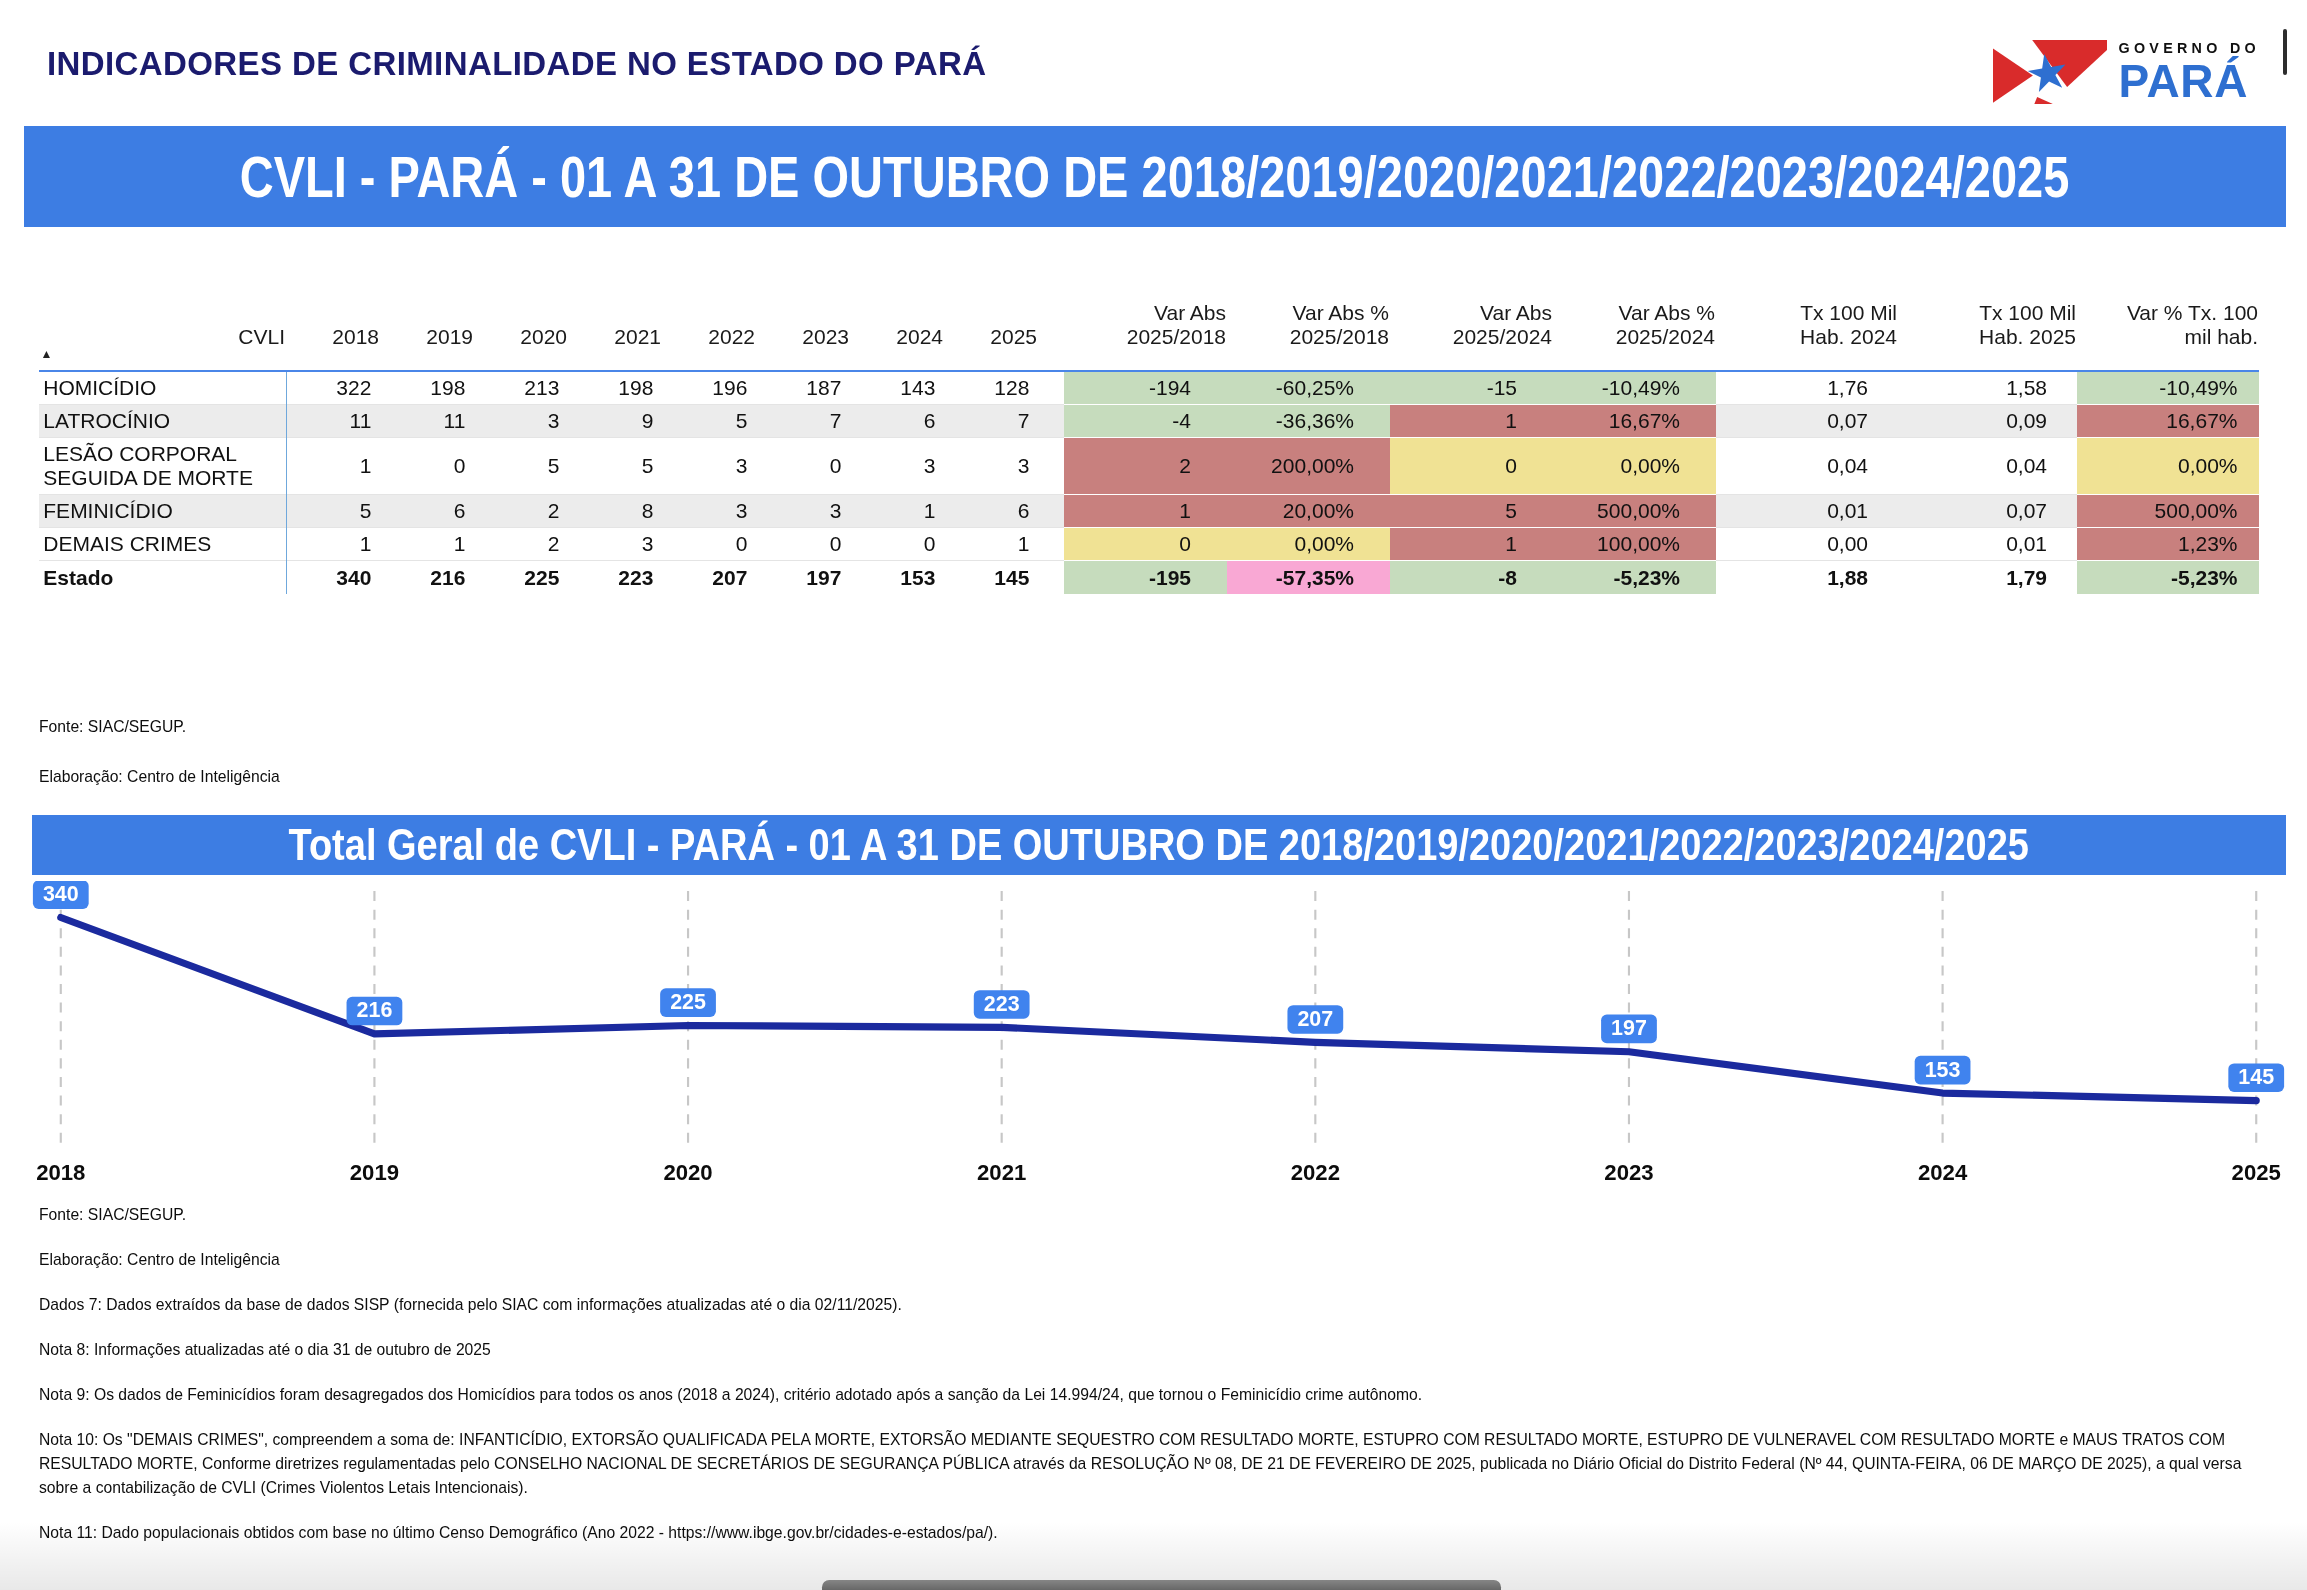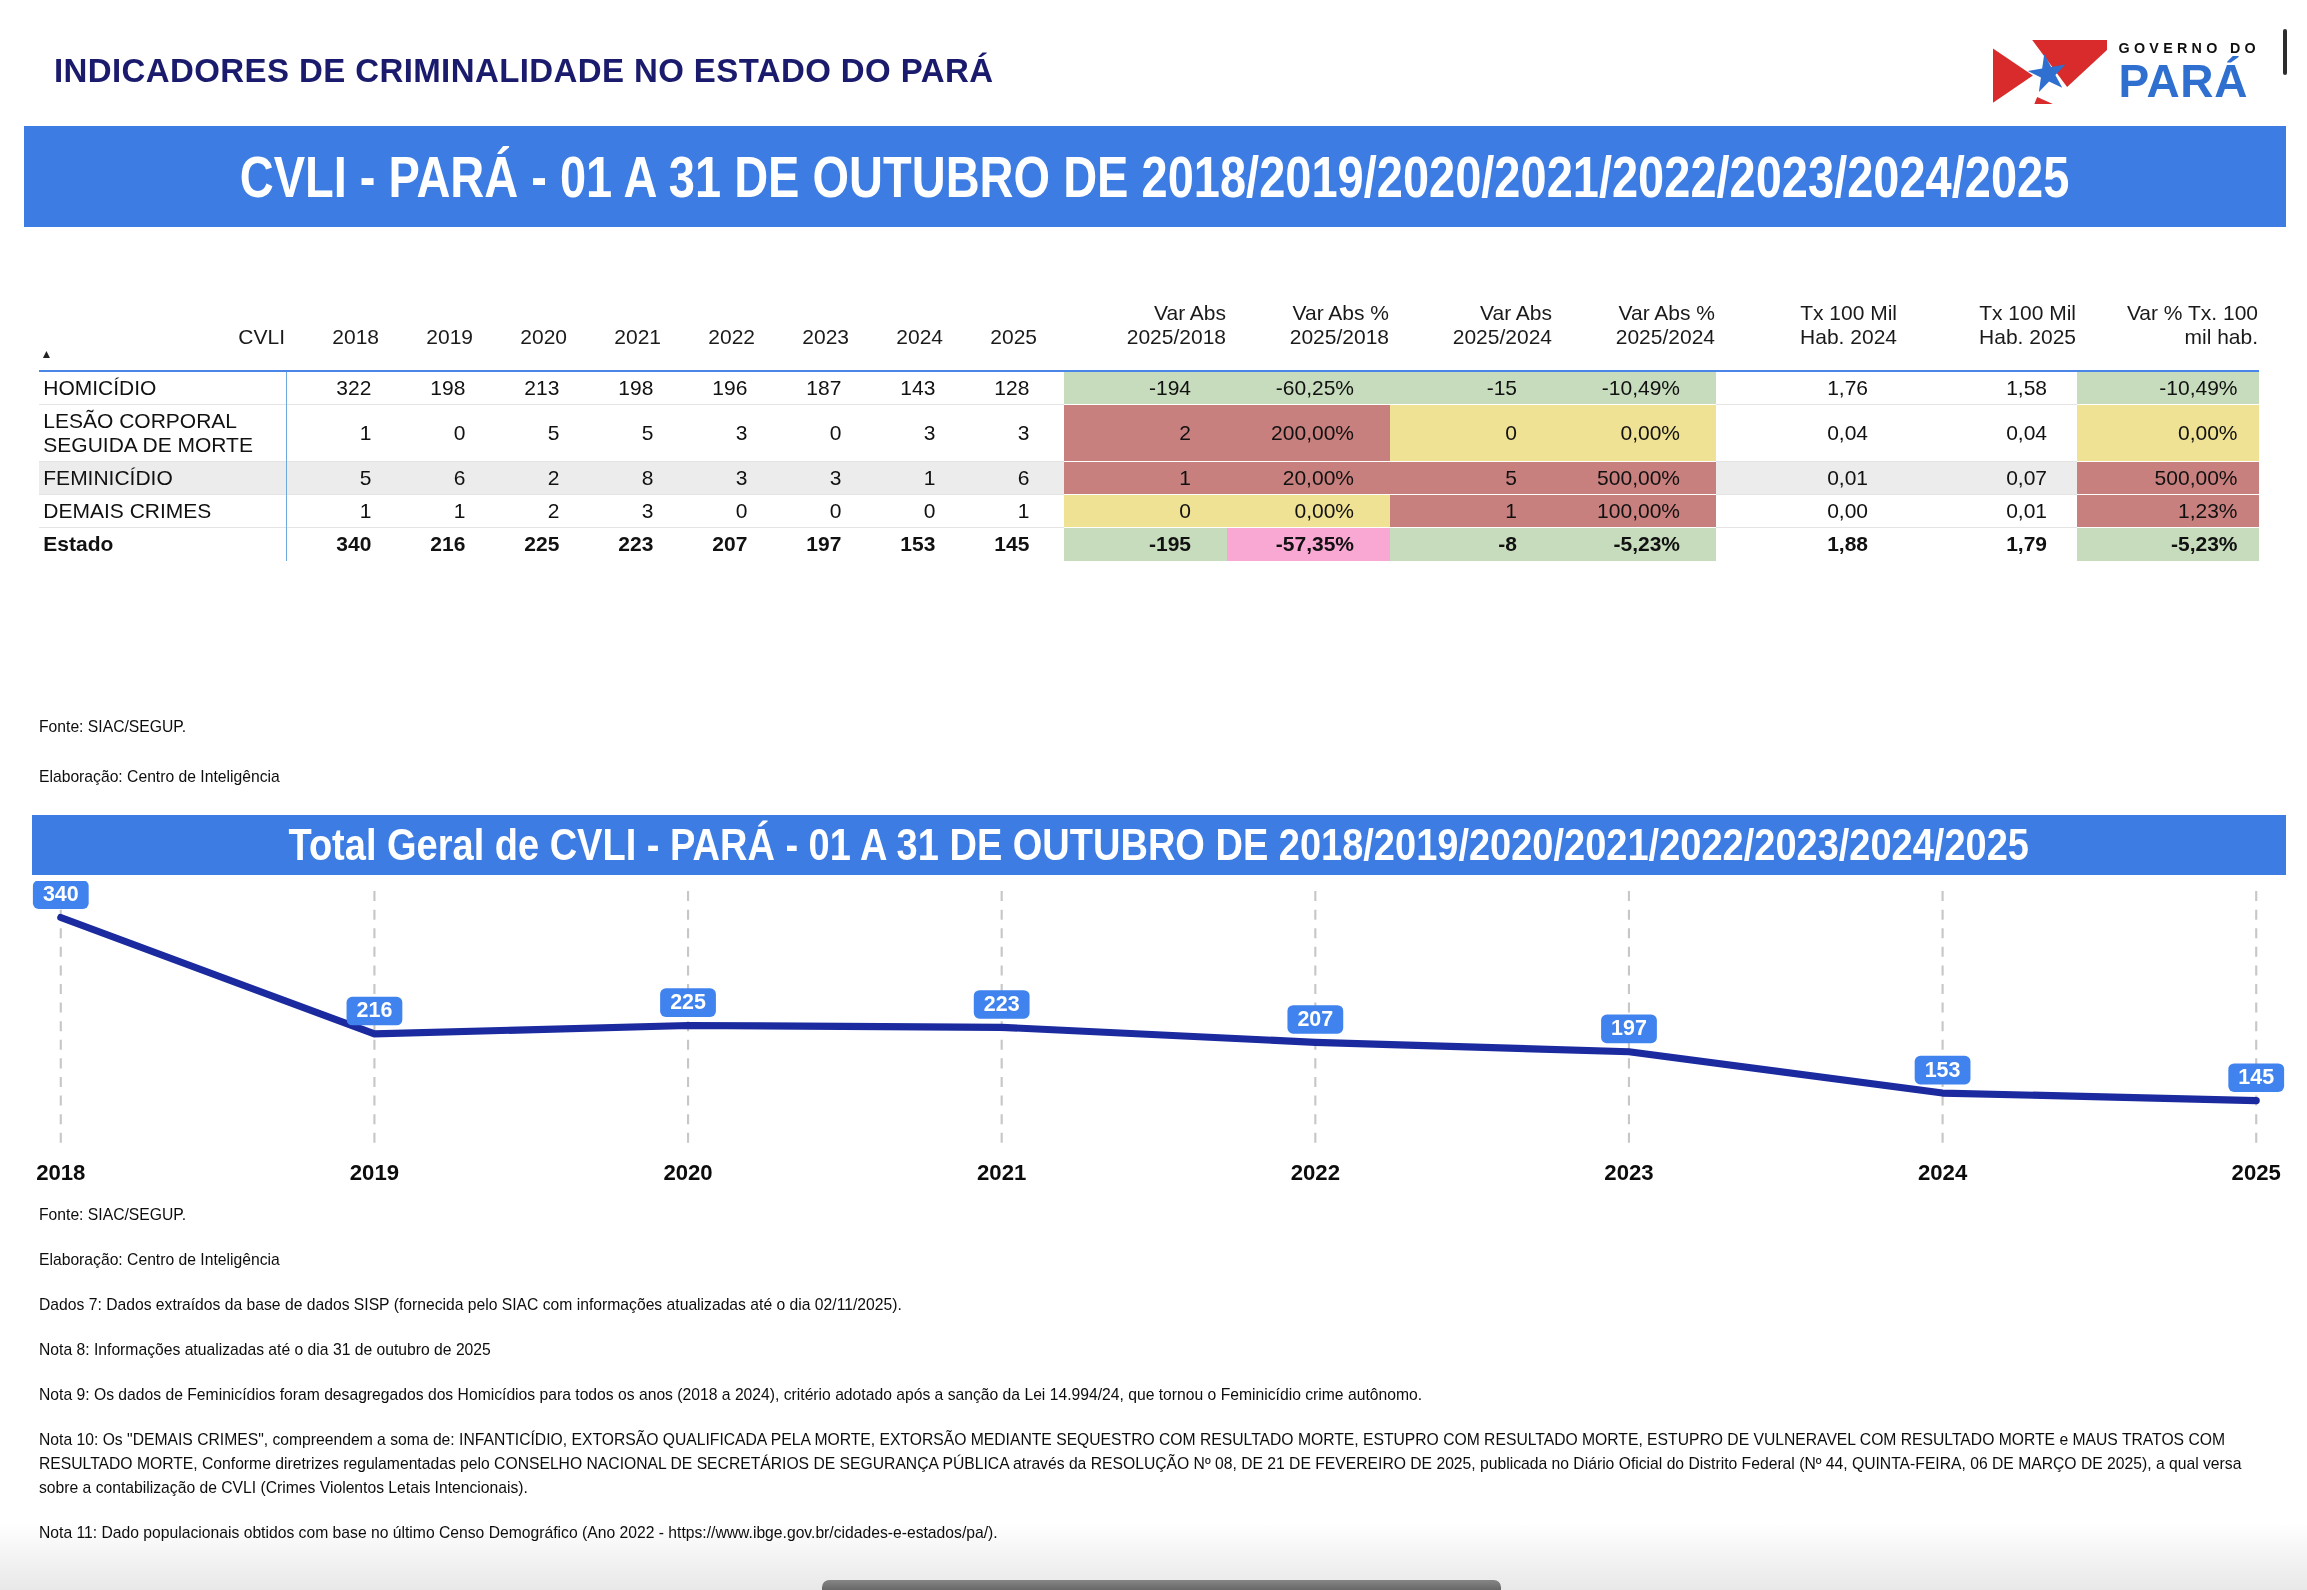--- a/index.html
+++ b/index.html
@@ -3,21 +3,21 @@
 <meta charset="utf-8">
 <title>Indicadores de Criminalidade no Estado do Pará</title>
 <style>
   html,body{margin:0;padding:0}
   body{
     width:2307px;height:1590px;position:relative;overflow:hidden;
     background:#ffffff;font-family:"Liberation Sans",sans-serif;color:#111;
   }
   
   .page-title{
-    position:absolute;left:39px;top:37px;margin:15px;
+    position:absolute;left:39px;top:37px;margin:8px;
     font-size:33px;font-weight:bold;color:#1b1b6e;letter-spacing:0.4px;white-space:nowrap;
   }
   .logo{position:absolute;top:39px;right:47px;display:flex;align-items:center;gap:11.4px}
   .logo-flag{width:114px;height:66px}
   .logo-text{display:flex;flex-direction:column;align-items:flex-start;line-height:1}
   .logo-top{font-size:14.3px;font-weight:bold;letter-spacing:4.3px;color:#101010;margin-bottom:5px;white-space:nowrap}
   .logo-bottom{font-size:46px;font-weight:bold;color:#2e6fd0;letter-spacing:0.7px;line-height:.95}
   .scroll-thumb{position:absolute;right:20px;top:29px;width:3.6px;height:46px;background:#2d2d2d;border-radius:2.1px}
 
   
@@ -171,20 +171,39 @@
         <td class="num year-cell plain">143</td>
         <td class="num year-cell plain">128</td>
         <td class="plain"></td>
         <td class="num var-cell colored" style="background: rgb(198, 220, 189);">-194</td>
         <td class="num var-cell colored" style="background: rgb(198, 220, 189);">-60,25%</td>
         <td class="num var-cell colored" style="background: rgb(198, 220, 189);">-15</td>
         <td class="num var-cell colored" style="background: rgb(198, 220, 189);">-10,49%</td>
         <td class="num tx-cell plain">1,76</td>
         <td class="num tx-cell plain">1,58</td>
         <td class="num txvar-cell colored" style="background: rgb(198, 220, 189);">-10,49%</td>
+      </tr>
+      <tr class="stripe">
+        <td class="label plain">LATROCÍNIO</td>
+        <td class="num year-cell plain">11</td>
+        <td class="num year-cell plain">11</td>
+        <td class="num year-cell plain">3</td>
+        <td class="num year-cell plain">9</td>
+        <td class="num year-cell plain">5</td>
+        <td class="num year-cell plain">7</td>
+        <td class="num year-cell plain">6</td>
+        <td class="num year-cell plain">7</td>
+        <td class="plain"></td>
+        <td class="num var-cell colored" style="background: rgb(198, 220, 189);">-4</td>
+        <td class="num var-cell colored" style="background: rgb(198, 220, 189);">-36,36%</td>
+        <td class="num var-cell colored" style="background: rgb(200, 128, 126);">1</td>
+        <td class="num var-cell colored" style="background: rgb(200, 128, 126);">16,67%</td>
+        <td class="num tx-cell plain">0,07</td>
+        <td class="num tx-cell plain">0,09</td>
+        <td class="num txvar-cell colored" style="background: rgb(200, 128, 126);">16,67%</td>
       </tr>
       <tr>
         <td class="label plain">LESÃO CORPORAL SEGUIDA DE MORTE</td>
         <td class="num year-cell plain">1</td>
         <td class="num year-cell plain">0</td>
         <td class="num year-cell plain">5</td>
         <td class="num year-cell plain">5</td>
         <td class="num year-cell plain">3</td>
         <td class="num year-cell plain">0</td>
         <td class="num year-cell plain">3</td>

